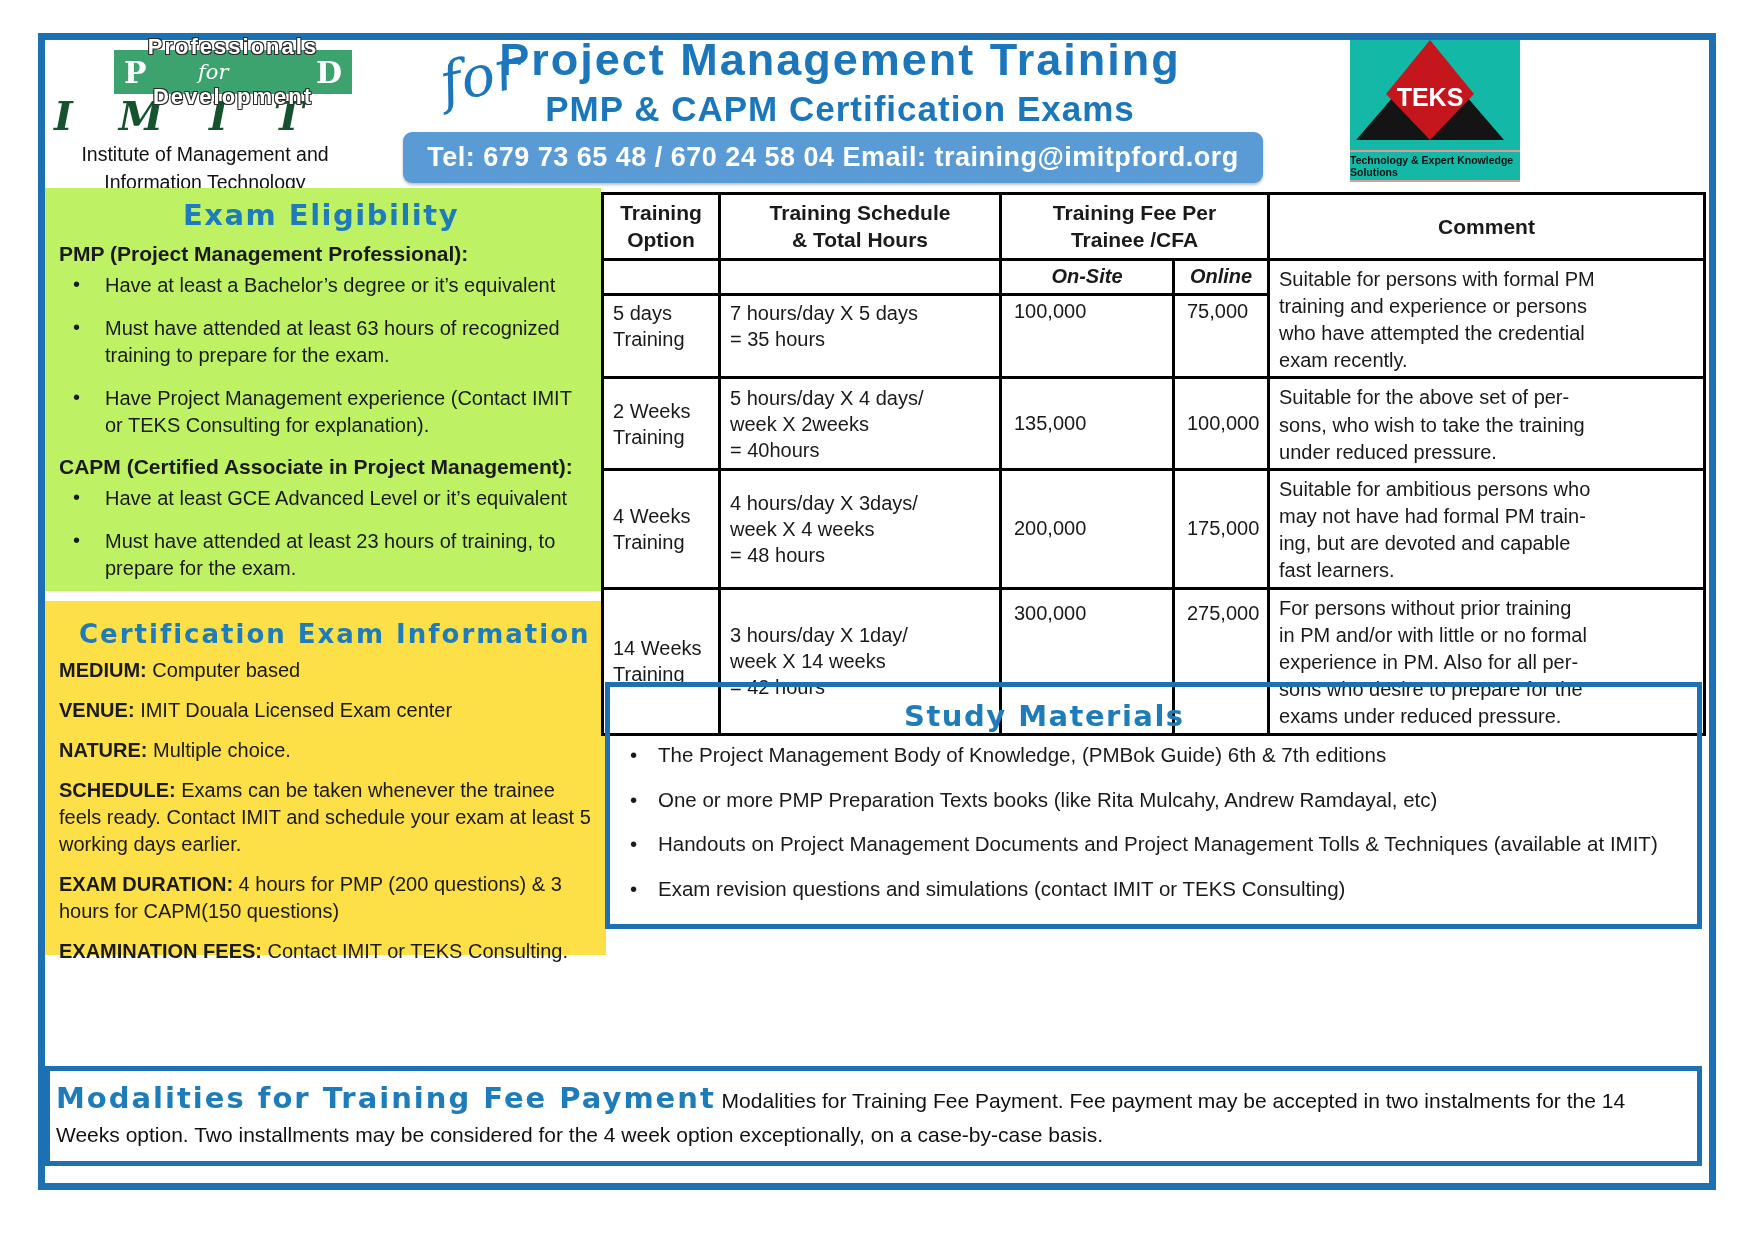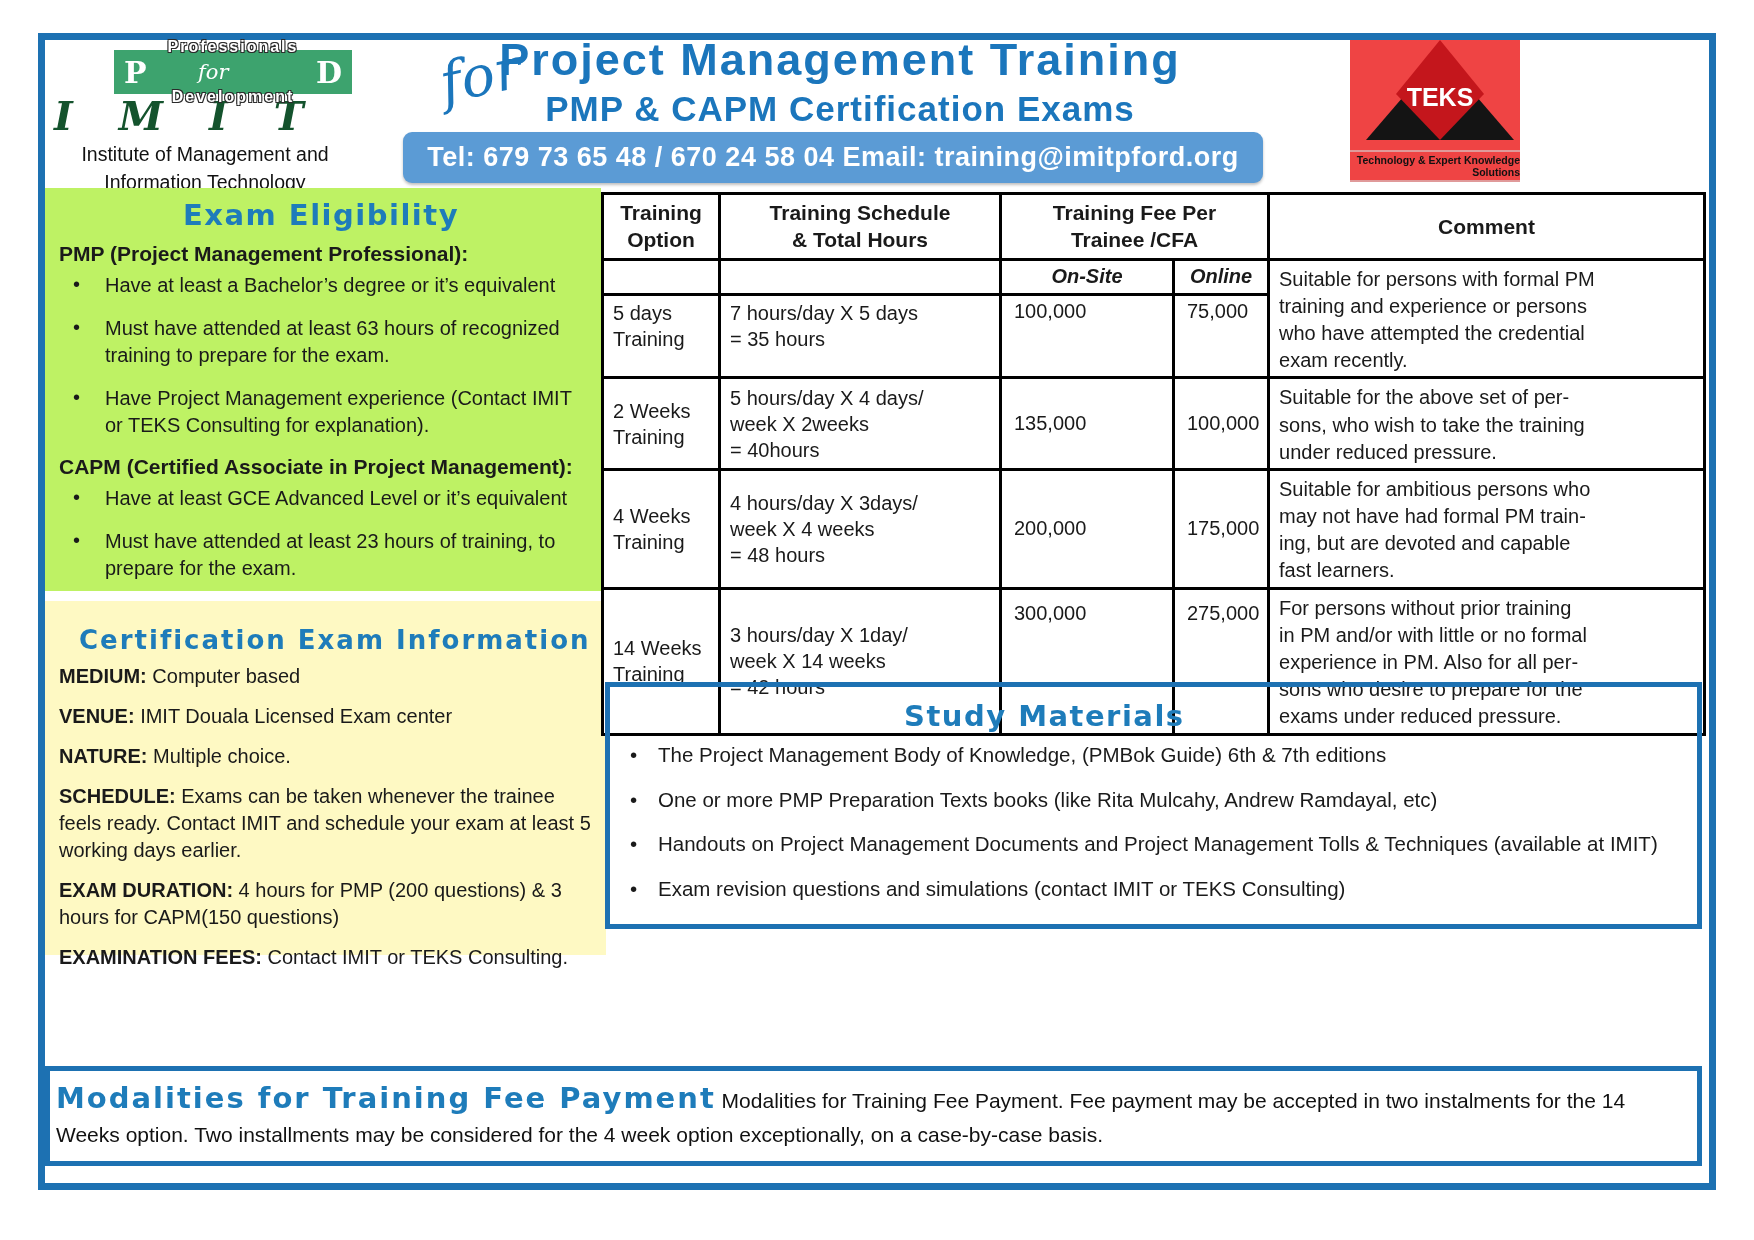--- a/index.html
+++ b/index.html
@@ -12,21 +12,21 @@
   .prewrap { white-space:pre-line; }
 
   
   .frame { left:38px; top:33px; width:1678px; height:1157px;
            border:7px solid #1d71b2; box-sizing:border-box; }
 
   
   .logo { left:52px; top:40px; width:306px; text-align:center; }
   .logo-art { width:238px; margin:0 auto 0 62px; position:relative; }
   .outline-word {
-    font-weight:700; font-size:16px; letter-spacing:2px; color:#ffffff;
+    font-weight:700; font-size:22px; letter-spacing:2px; color:#ffffff;
     text-shadow:-1px -1px 0 #2b2b2b, 1px -1px 0 #2b2b2b, -1px 1px 0 #2b2b2b, 1px 1px 0 #2b2b2b;
     line-height:14px; position:relative; z-index:2;
   }
   .green-box {
     background:#3da36e; height:44px; margin:-4px 0; padding:0 10px;
     display:flex; align-items:center; justify-content:space-between;
     position:relative; z-index:1;
   }
   .green-box .big-letter { font-family:"DejaVu Serif", serif; font-weight:700;
     font-size:30px; color:#ffffff; }
@@ -52,42 +52,42 @@
     left:470px; top:89px; width:740px; text-align:center;
     font-size:35px; font-weight:700; letter-spacing:1px; color:#1b76bc;
   }
   .contact-banner {
     left:403px; top:132px; width:860px; height:51px; background:#5b9bd5;
     border-radius:9px; display:flex; align-items:center; justify-content:center;
     color:#ffffff; font-size:27px; font-weight:700; letter-spacing:0.5px;
     box-shadow:0 2px 3px rgba(0,0,0,0.25);
   }
 
-  .teks { left:1350px; top:40px; width:170px; text-align:right; background:#ef4444; }
+  .teks { left:1350px; top:40px; width:170px; text-align:left; background:#14b8a6; }
   .teks-caption {
     font-size:10.5px; font-weight:700; color:#111; padding:2px 0;
     border-top:2px solid #e09a9a; border-bottom:2px solid #e09a9a; margin-top:2px;
   }
 
   
   .comic { color:#1e7cba; font-weight:700; letter-spacing:1.5px;
            font-family:"DejaVu Sans", sans-serif; }
 
   
   .eligibility { left:45px; top:188px; width:556px; height:403px;
     background:#bef264; box-sizing:border-box; padding:6px 18px 0 14px; }
   .eligibility .sec-title { text-align:center; font-size:29px; margin:4px 0 10px; }
   .bold-heading { font-size:21px; font-weight:700; margin:10px 0 6px; }
   ul.dots { list-style:none; margin:6px 0 4px; padding:0; }
   ul.dots li { position:relative; padding-left:46px; font-size:20px;
     line-height:1.38; margin-bottom:15px; }
   ul.dots li::before { content:"•"; position:absolute; left:14px; top:-1px; font-size:20px; }
 
   .cert { left:45px; top:601px; width:561px; height:354px;
-    background:#fef9c3; box-sizing:border-box; padding:16px 10px 0 14px; }
+    background:#fde047; box-sizing:border-box; padding:10px 10px 0 14px; }
   .cert .sec-title { font-size:26px; margin:8px 0 8px 20px; letter-spacing:2px; }
   .cert-item { font-size:20px; line-height:1.35; margin:0 0 13px; }
   .cert-item b { font-weight:700; }
 
   
   .table-wrap { left:601px; top:192px; width:1105px; }
   table.fee { border-collapse:collapse; width:100%; table-layout:fixed;
     background:#ffffff; }
   table.fee th, table.fee td { border:3px solid #000; box-sizing:border-box;
     font-size:20px; overflow:hidden; }

